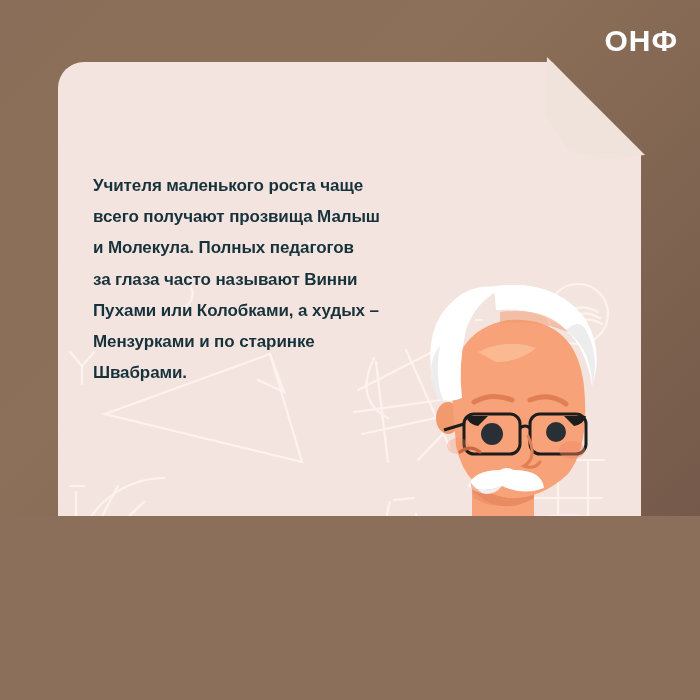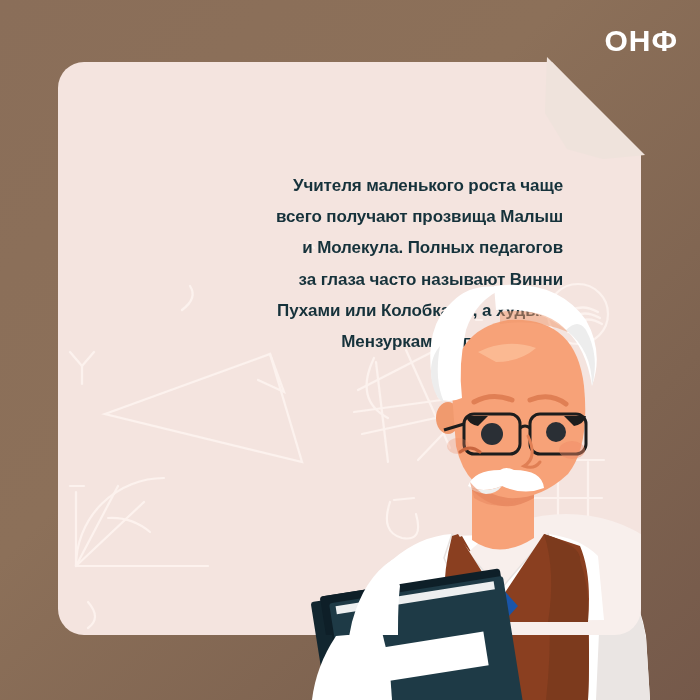--- a/index.html
+++ b/index.html
@@ -8,24 +8,23 @@
     width: 700px;
     height: 700px;
     overflow: hidden;
     background: #8b6f5a;
     font-family: "Liberation Sans", sans-serif;
   }
 
   #stage {
     position: relative;
     width: 700px;
-    height: 700px;
+    height: 516px;
     overflow: hidden;
     background: linear-gradient(135deg, #8a6e59 0%, #8c7059 40%, #7e6350 75%, #75594a 100%);
-    text-align: right;
   }
 
   
   .logo {
     position: absolute;
     top: 26px;
     right: 22px;
     color: #ffffff;
     font-size: 30px;
     font-weight: bold;

